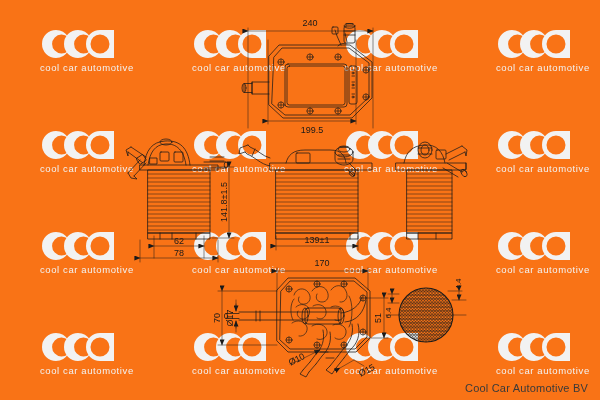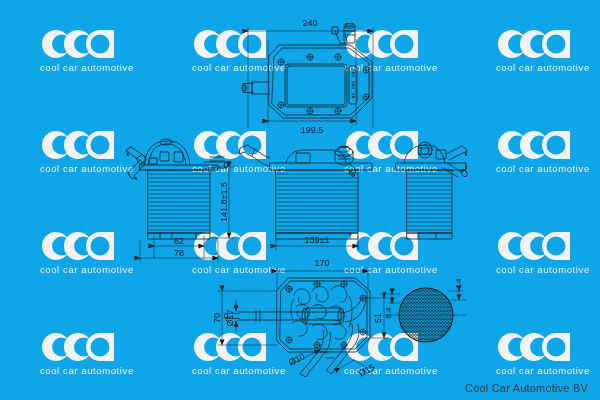--- a/index.html
+++ b/index.html
@@ -4,21 +4,21 @@
 <style>
   html, body {
     margin: 0;
     padding: 0;
     background: #ffffff;
   }
   #page {
     position: relative;
     width: 600px;
     height: 400px;
-    background: #0ea5e9;
+    background: #f97316;
     overflow: hidden;
     font-family: "Liberation Sans", sans-serif;
   }
   #watermark-layer {
     position: absolute;
     left: 0; top: 0;
     width: 600px; height: 400px;
     pointer-events: none;
     z-index: 1;
   }

